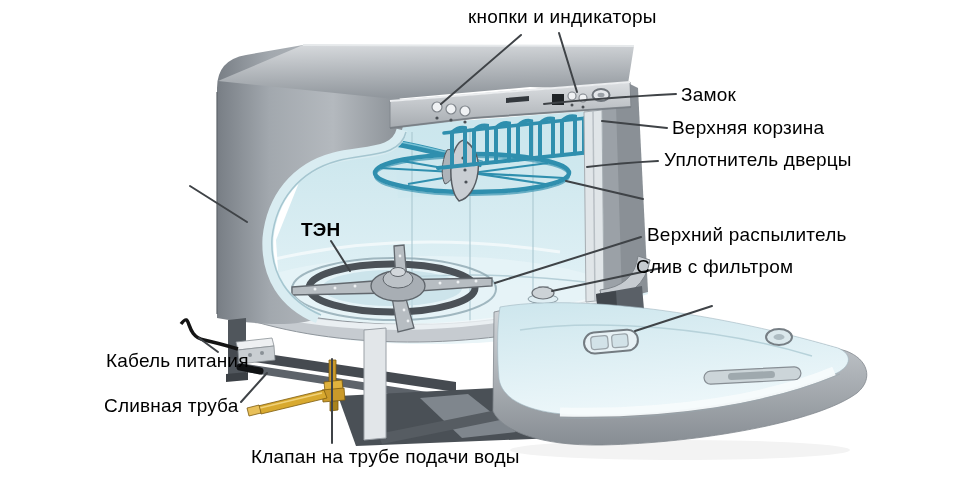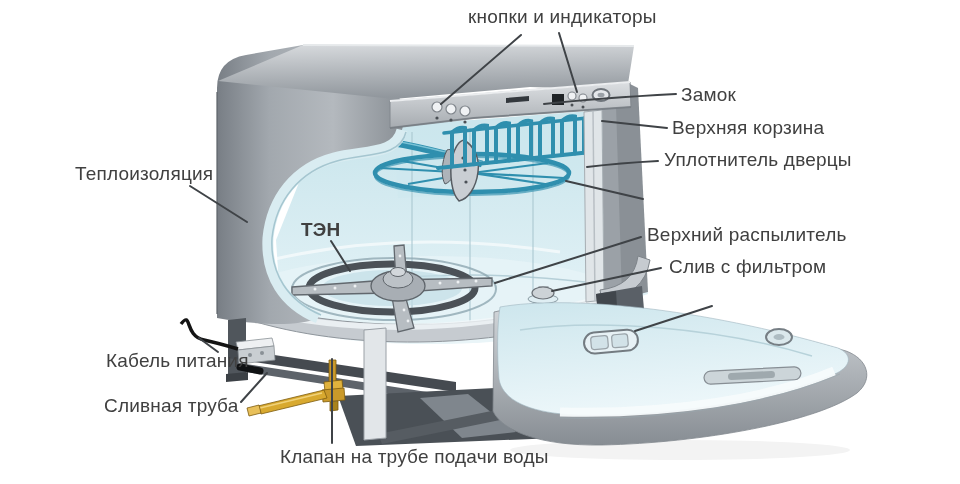--- a/index.html
+++ b/index.html
@@ -2,37 +2,37 @@
 <html><head>
 <meta charset="utf-8">
 <style>
   html,body{margin:0;padding:0;background:#fff;}
   .stage{
     position:relative;width:960px;height:484px;background:#ffffff;overflow:hidden;
     font-family:"Liberation Sans", sans-serif;
   }
   .stage svg{position:absolute;left:0;top:0;}
   .lb{
-    position:absolute;font-size:19px;line-height:22px;color:#404040;
+    position:absolute;font-size:19px;line-height:22px;color:#000000;
     letter-spacing:.2px;white-space:pre-line;
   }
   
   .lb-buttons   {left:468px;top:6px;}
   .lb-lock      {left:681px;top:84px;}
   .lb-basket    {left:672px;top:117px;}
   .lb-seal      {left:664px;top:149px;}
   .lb-upspray   {left:647px;top:188px;margin-top:36px;}
   .lb-lowspray  {left:645px;top:226px;}
-  .lb-drain     {left:669px;top:256px;}
+  .lb-drain     {left:636px;top:256px;}
   .lb-container {left:718px;top:284px;}
   .lb-insul     {left:75px;top:163px;}
   .lb-ten       {left:301px;top:219px;font-weight:bold;}
   .lb-cable     {left:78px;top:350px;margin-left:28px;}
   .lb-drainpipe {left:104px;top:395px;}
-  .lb-valve     {left:251px;top:446px;margin-left:29px;}
+  .lb-valve     {left:251px;top:446px;}
 </style>
 </head>
 <body>
 
 <div class="stage">
 
 <svg width="960" height="484" viewBox="0 0 960 484">
   <defs>
     <linearGradient id="gSide" x1="0" y1="0" x2="1" y2="0">
       <stop offset="0" stop-color="#787e85"></stop>
@@ -262,19 +262,18 @@
     <path d="M332,443 L332,359"></path>
   </g>
 </svg>
 
 <div class="lb lb-buttons">кнопки и индикаторы</div>
 <div class="lb lb-lock">Замок</div>
 <div class="lb lb-seal">Уплотнитель дверцы</div>
 <div class="lb lb-basket">Верхняя корзина</div>
 <div class="lb lb-upspray">Верхний распылитель</div>
 <div class="lb lb-drain">Слив с фильтром</div>
-<div class="lb lb-insul">Теплоизоляция</div>
 <div class="lb lb-ten">ТЭН</div>
 <div class="lb lb-cable">Кабель питания</div>
 <div class="lb lb-drainpipe">Сливная труба</div>
 <div class="lb lb-valve">Клапан на трубе подачи воды</div>
 
 </div>
 
 </body></html>

